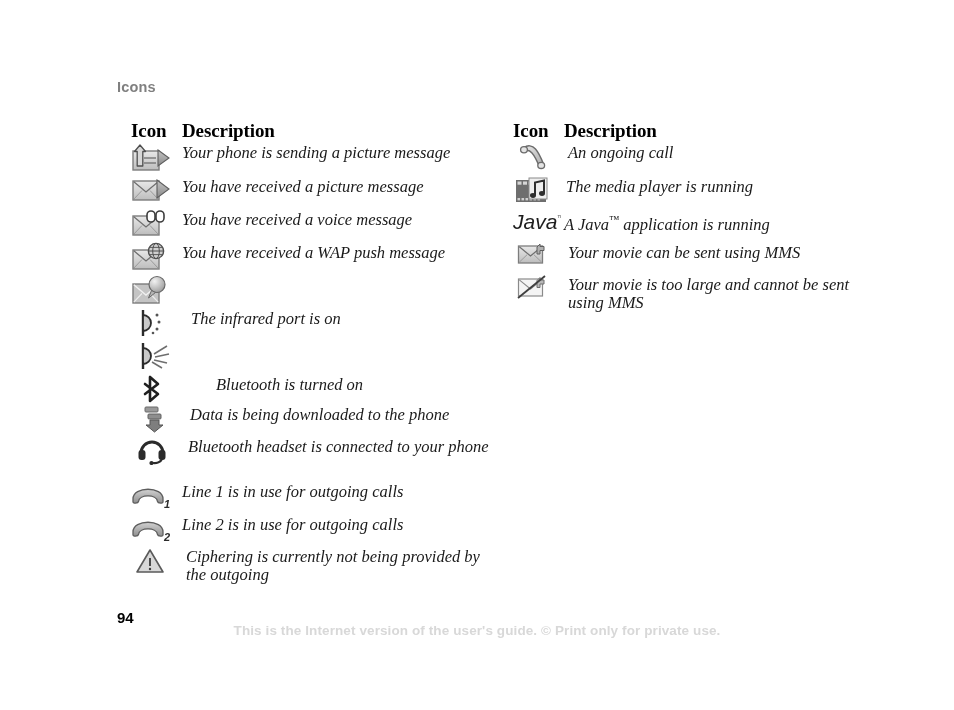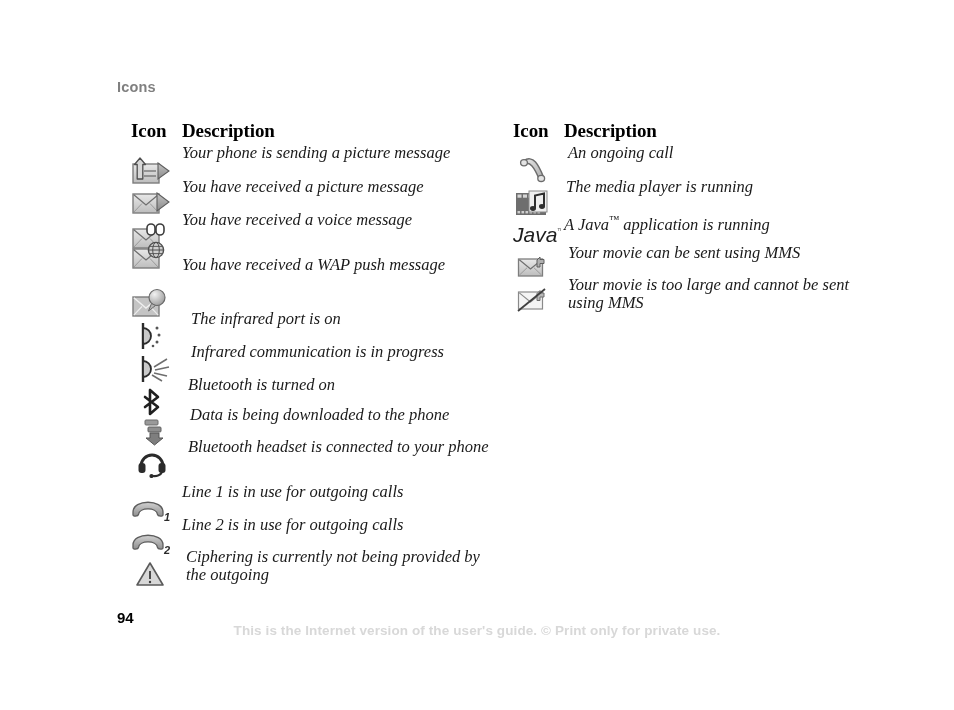--- a/index.html
+++ b/index.html
@@ -72,21 +72,21 @@
   .row .cell-desc {
     flex: 1 1 auto;
     font-size: 16.5px;
     line-height: 20px;
     color: #1a1a1a;
     padding-top: 1px;
   }
   .row.two-line .cell-desc { line-height: 18px; }
 
   
-  .gl { display: block; margin-top: 13px; }
+  .gl { display: block; }
 
   
   .page-number {
     position: absolute;
     left: 117px;
     top: 609px;
     font-family: "Liberation Sans", "DejaVu Sans", sans-serif;
     font-weight: bold;
     font-size: 15px;
     color: #000;
@@ -168,21 +168,21 @@
               <path d="M2.8 7.8 L15 18 L27.2 7.8" fill="none" stroke="#6f6f6f" stroke-width="1.3"></path>
               <path d="M2.8 25.2 L11 16.5 M27.2 25.2 L19 16.5" fill="none" stroke="#9a9a9a" stroke-width="1"></path>
               <rect x="16" y="2" width="8" height="11" rx="4" fill="#fff" stroke="#3d3d3d" stroke-width="1.6"></rect>
               <rect x="25" y="2" width="8" height="11" rx="4" fill="#fff" stroke="#3d3d3d" stroke-width="1.6"></rect>
             </svg>
           </span>
         </div>
         <div class="cell-desc">You have received a voice message</div>
       </div>
 
-      <div class="row" style="height:33px;align-items:flex-end;">
+      <div class="row" style="height:33px;">
         <div class="cell-icon">
           <span class="gl">
             <svg width="44" height="30" viewBox="0 0 44 30">
               <rect x="2" y="8" width="26" height="19" fill="url(#gEnv)" stroke="#7d7d7d" stroke-width="1.4"></rect>
               <path d="M2.8 8.8 L15 19 L27.2 8.8" fill="none" stroke="#6f6f6f" stroke-width="1.3"></path>
               <path d="M2.8 26.2 L11 17.5 M27.2 26.2 L19 17.5" fill="none" stroke="#9a9a9a" stroke-width="1"></path>
               <circle cx="25" cy="9" r="7.6" fill="#cfcfcf" stroke="#4f4f4f" stroke-width="1.4"></circle>
               <ellipse cx="25" cy="9" rx="3.3" ry="7.6" fill="none" stroke="#4f4f4f" stroke-width="1"></ellipse>
               <line x1="17.6" y1="9" x2="32.4" y2="9" stroke="#4f4f4f" stroke-width="1"></line>
               <path d="M18.2 5.4 H31.8 M18.2 12.6 H31.8" stroke="#4f4f4f" stroke-width="0.9" fill="none"></path>
@@ -236,24 +236,23 @@
               <path d="M3 7 A 8 8 0 0 1 3 23 Z" fill="#c9c9c9" stroke="#2b2b2b" stroke-width="1.8"></path>
               <g stroke="#6e6e6e" stroke-width="1.5">
                 <line x1="14" y1="13" x2="27" y2="5"></line>
                 <line x1="15" y1="16" x2="29" y2="13"></line>
                 <line x1="14" y1="19" x2="27" y2="22"></line>
                 <line x1="12" y1="21" x2="22" y2="27"></line>
               </g>
             </svg>
           </span>
         </div>
-        <div class="cell-desc">Infrared communication is in progress</div>
-      </div>
-
-      <div class="row" style="height:30px;">
+      </div>
+
+      <div class="row" style="height:30px;gap:28px;">
         <div class="cell-icon" style="padding-left:6px;">
           <span class="gl">
             <svg width="30" height="30" viewBox="0 0 30 30">
               <path d="M13 3 L13 27 L21 20 L8 10 M8 20 L21 10 L13 3" fill="none" stroke="#1f1f1f" stroke-width="2.6" stroke-linejoin="round" stroke-linecap="round"></path>
             </svg>
           </span>
         </div>
         <div class="cell-desc">Bluetooth is turned on</div>
       </div>
 

